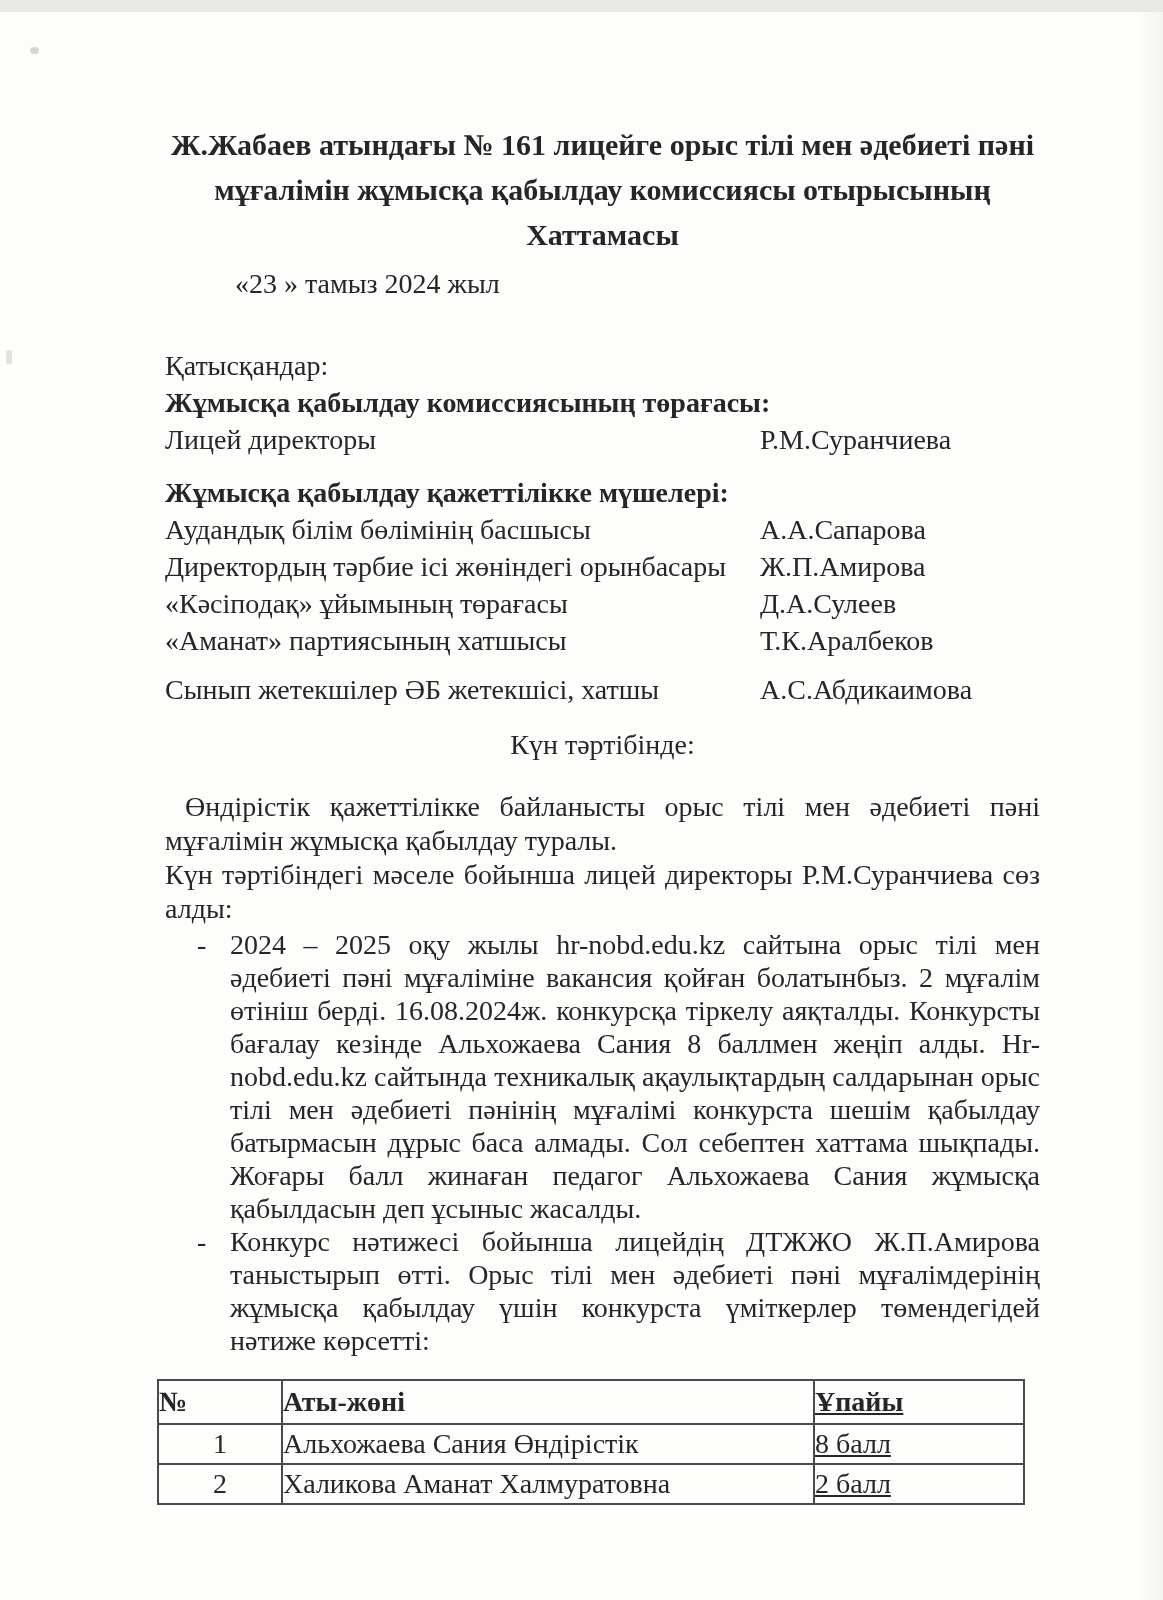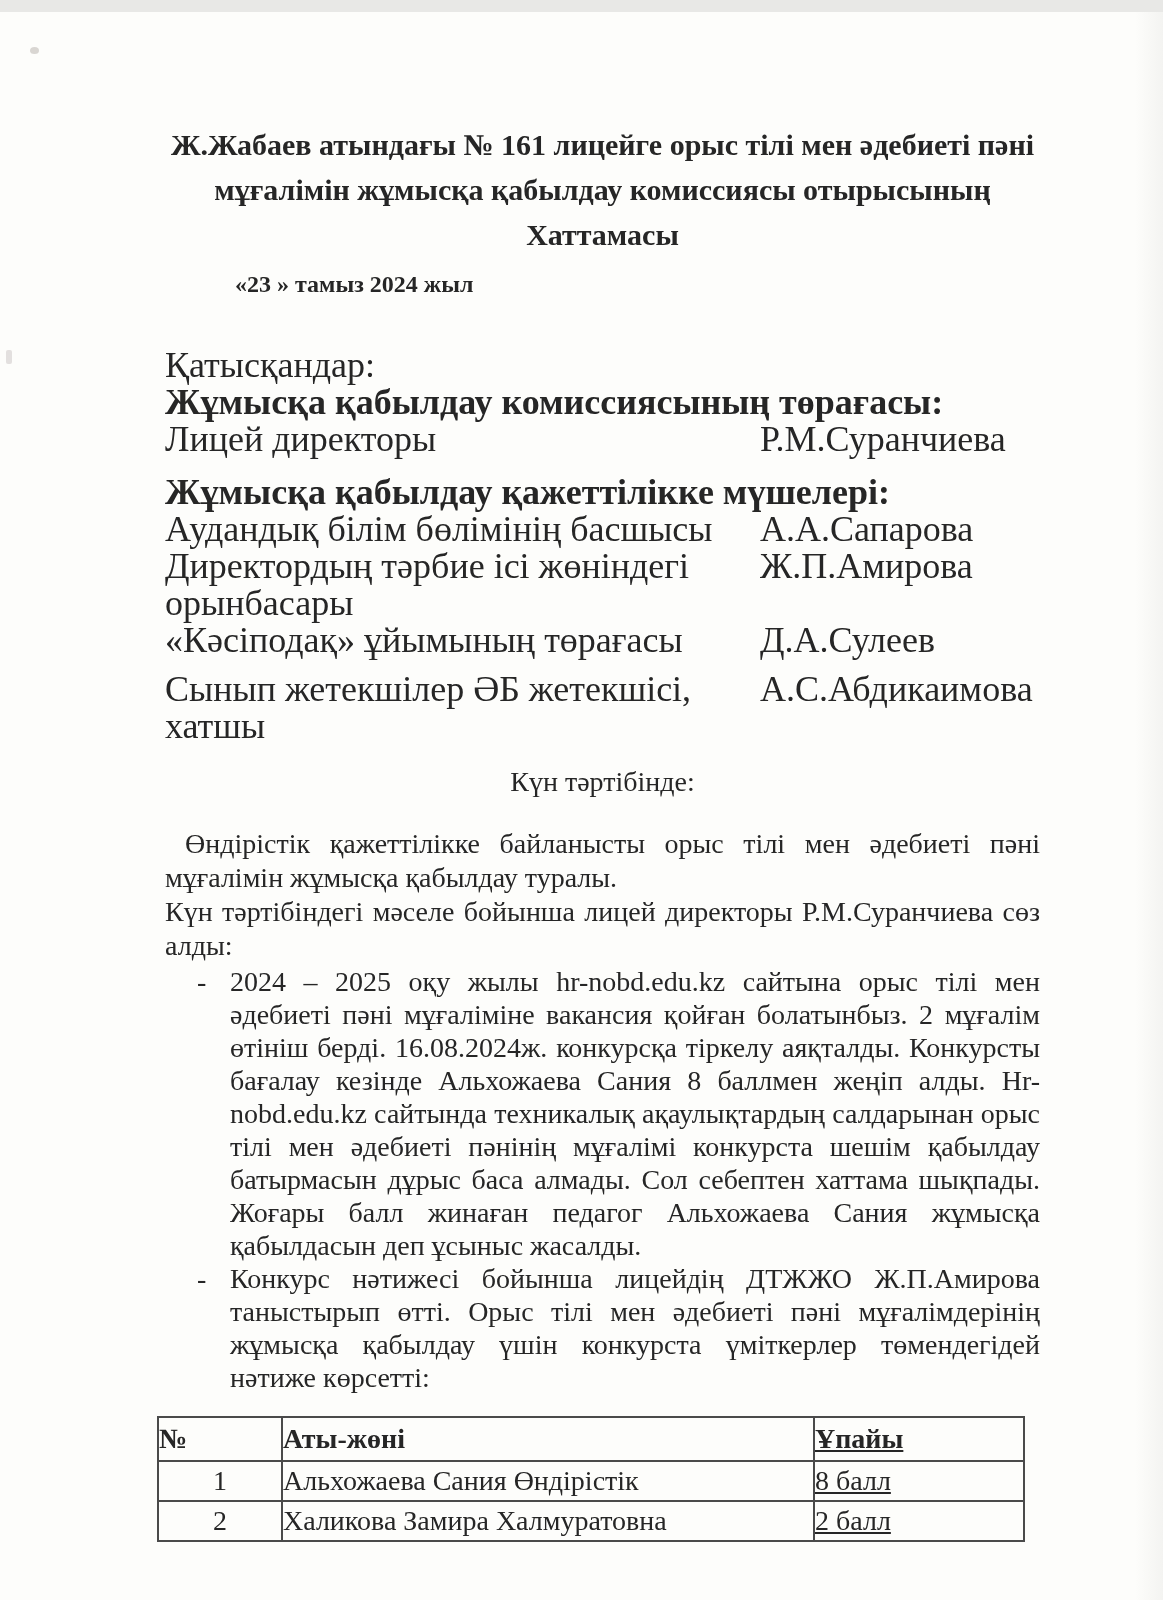--- a/index.html
+++ b/index.html
@@ -45,25 +45,25 @@
   .title-block {
     margin-top: 110px;
     text-align: center;
     font-weight: bold;
     font-size: 30px;
     line-height: 45px;
   }
   .date-line {
     margin-top: 10px;
     padding-left: 70px;
-    font-weight: bold;
-    font-size: 24px;
+    font-weight: normal;
+    font-size: 28px;
     line-height: 34px;
   }
-  .participants { font-size: 36px; line-height: 37px; }
+  .participants { font-size: 28px; line-height: 37px; }
   .p-heading { margin-top: 46px; }
   .p-bold { font-weight: bold; }
   .p-row { display: flex; }
   .p-row .role { flex: 0 0 595px; }
   .p-row .name { flex: 1; }
   .members-heading { margin-top: 16px; font-weight: bold; }
   .secretary-row { margin-top: 12px; }
   .agenda-heading {
     margin-top: 20px;
     text-align: center;
@@ -146,20 +146,24 @@
         <span class="role">Аудандық білім бөлімінің басшысы</span>
         <span class="name">А.А.Сапарова</span>
       </div>
       <div class="p-row">
         <span class="role">Директордың тәрбие ісі жөніндегі орынбасары</span>
         <span class="name">Ж.П.Амирова</span>
       </div>
       <div class="p-row">
         <span class="role">«Кәсіподақ» ұйымының төрағасы</span>
         <span class="name">Д.А.Сулеев</span>
+      </div>
+      <div class="p-row">
+        <span class="role">«Аманат» партиясының хатшысы</span>
+        <span class="name">Т.К.Аралбеков</span>
       </div>
 
       <div class="p-row secretary-row">
         <span class="role">Сынып жетекшілер ӘБ жетекшісі, хатшы</span>
         <span class="name">А.С.Абдикаимова</span>
       </div>
     </div>
 
     <div class="agenda-heading">Күн тәртібінде:</div>
 
@@ -189,20 +193,20 @@
         <th class="cell-name">Аты-жөні</th>
         <th class="cell-score">Ұпайы</th>
       </tr>
       <tr>
         <td class="cell-num">1</td>
         <td class="cell-name">Альхожаева Сания Өндірістік</td>
         <td class="cell-score">8 балл</td>
       </tr>
       <tr>
         <td class="cell-num">2</td>
-        <td class="cell-name">Халикова Замира Халмуратовна</td>
+        <td class="cell-name">Халикова Аманат Халмуратовна</td>
         <td class="cell-score">2 балл</td>
       </tr>
     </tbody>
       </table>
 
   </div>
 </div>
 
 </body></html>

